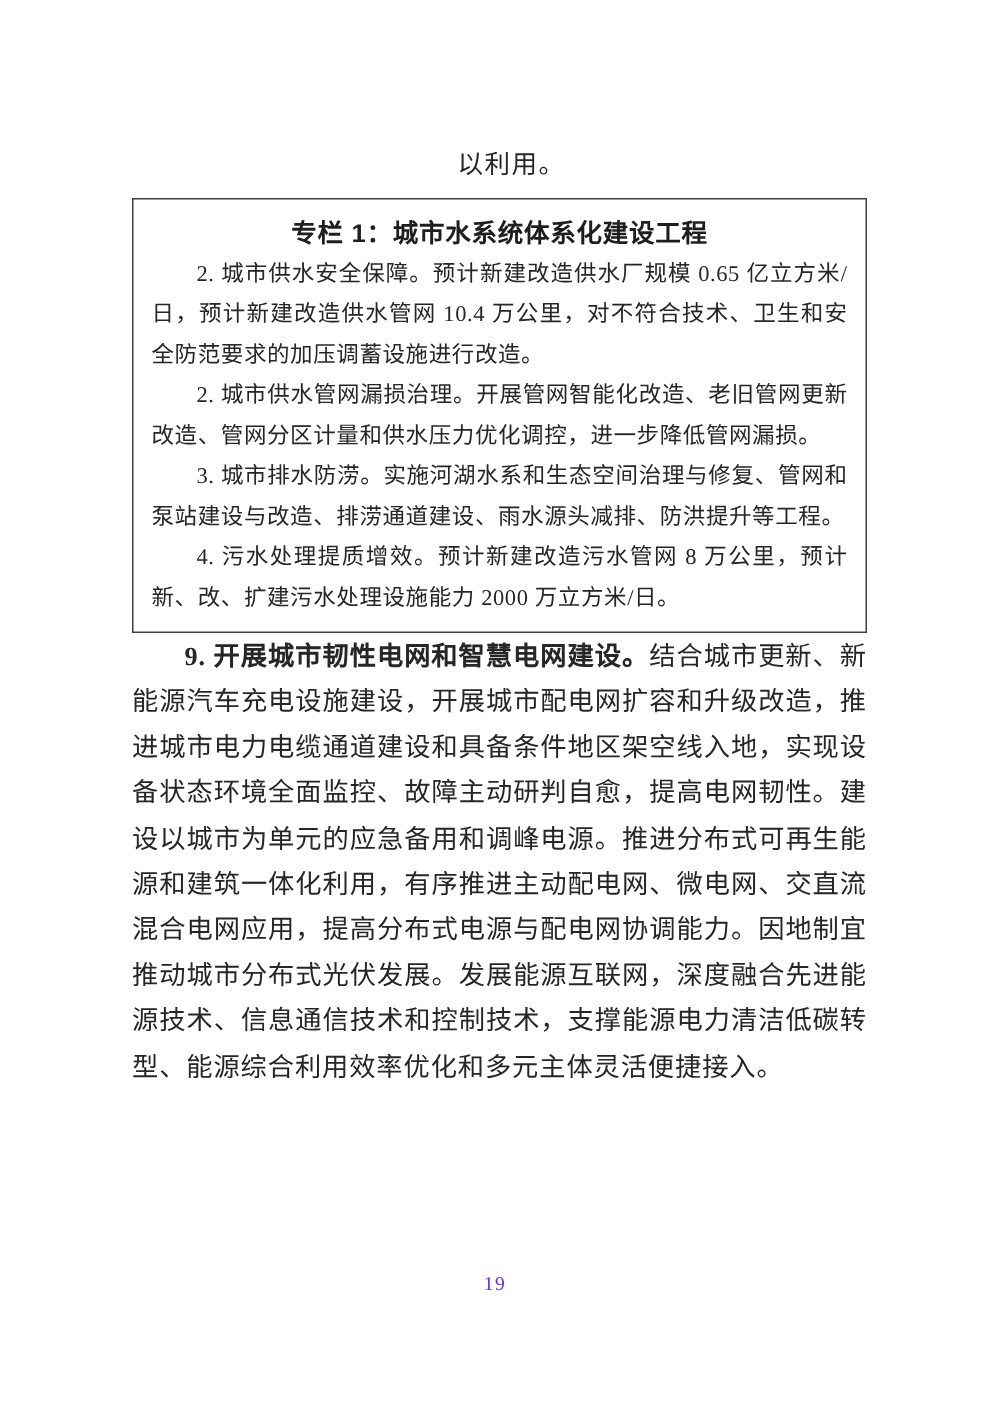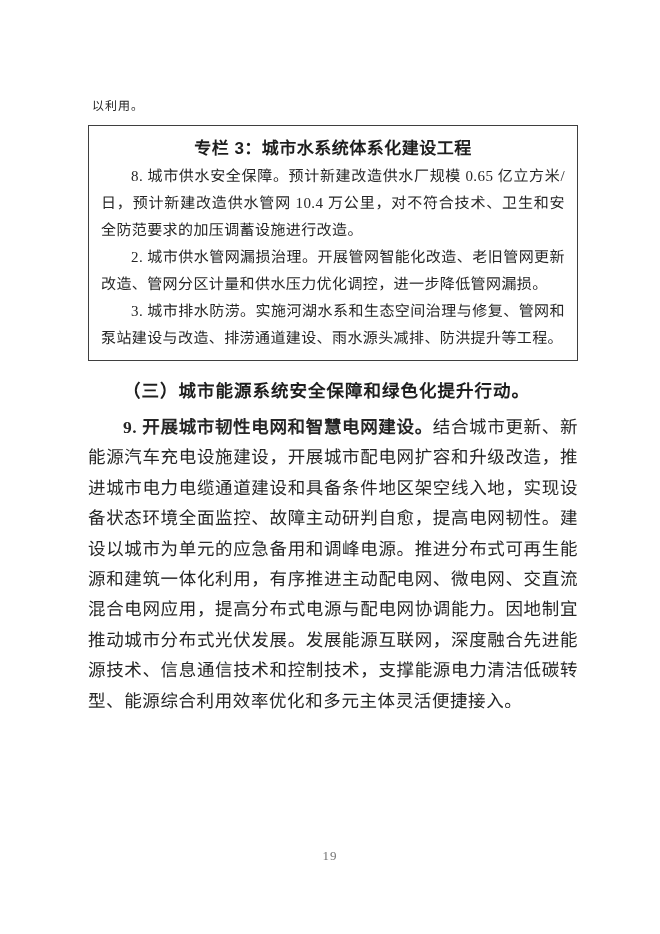--- a/index.html
+++ b/index.html
@@ -16,24 +16,25 @@
     font-family: "Liberation Serif", "DejaVu Serif", serif;
     color: #262626;
   }
   .content {
     position: absolute;
     top: 0;
     left: 88px;
     width: 490px;
   }
   .cont-line {
-    margin: 98px 0 10px 4px;
-    font-size: 12px;
+    margin: 98px 0 10px 16px;
+    font-size: 17px;
     line-height: 1.4;
     letter-spacing: 1px;
+    text-align: center;
   }
   .panel {
     border: 1px solid #3f3f3f;
     padding: 6px 12px 8px 12px;
     box-sizing: border-box;
   }
   .panel-title {
     text-align: center;
     font-family: "Liberation Sans", "DejaVu Sans", sans-serif;
     font-weight: bold;
@@ -69,39 +70,39 @@
   .body-para .lead {
     font-weight: bold;
   }
   .page-number {
     position: absolute;
     top: 848px;
     left: 0;
     width: 660px;
     text-align: center;
     font-size: 13px;
-    color: #737373;
+    color: #6d28d9;
     letter-spacing: 1px;
   }
 </style>
 </head>
 <body>
 
 <div class="page">
   <div class="content">
 
     <p class="cont-line">以利用。</p>
 
     <div class="panel">
-      <div class="panel-title">专栏 3：城市水系统体系化建设工程</div>
-      <p class="panel-item">8. 城市供水安全保障。预计新建改造供水厂规模 0.65 亿立方米/日，预计新建改造供水管网 10.4 万公里，对不符合技术、卫生和安全防范要求的加压调蓄设施进行改造。</p>
+      <div class="panel-title">专栏 1：城市水系统体系化建设工程</div>
+      <p class="panel-item">2. 城市供水安全保障。预计新建改造供水厂规模 0.65 亿立方米/日，预计新建改造供水管网 10.4 万公里，对不符合技术、卫生和安全防范要求的加压调蓄设施进行改造。</p>
       <p class="panel-item">2. 城市供水管网漏损治理。开展管网智能化改造、老旧管网更新改造、管网分区计量和供水压力优化调控，进一步降低管网漏损。</p>
       <p class="panel-item">3. 城市排水防涝。实施河湖水系和生态空间治理与修复、管网和泵站建设与改造、排涝通道建设、雨水源头减排、防洪提升等工程。</p>
+      <p class="panel-item">4. 污水处理提质增效。预计新建改造污水管网 8 万公里，预计新、改、扩建污水处理设施能力 2000 万立方米/日。</p>
     </div>
 
-    <p class="section-heading">（三）城市能源系统安全保障和绿色化提升行动。</p>
 
     <p class="body-para"><span class="lead">9. 开展城市韧性电网和智慧电网建设。</span><span>结合城市更新、新能源汽车充电设施建设，开展城市配电网扩容和升级改造，推进城市电力电缆通道建设和具备条件地区架空线入地，实现设备状态环境全面监控、故障主动研判自愈，提高电网韧性。建设以城市为单元的应急备用和调峰电源。推进分布式可再生能源和建筑一体化利用，有序推进主动配电网、微电网、交直流混合电网应用，提高分布式电源与配电网协调能力。因地制宜推动城市分布式光伏发展。发展能源互联网，深度融合先进能源技术、信息通信技术和控制技术，支撑能源电力清洁低碳转型、能源综合利用效率优化和多元主体灵活便捷接入。</span></p>
 
   </div>
 
   <div class="page-number">19</div>
 </div>
 
 </body></html>

